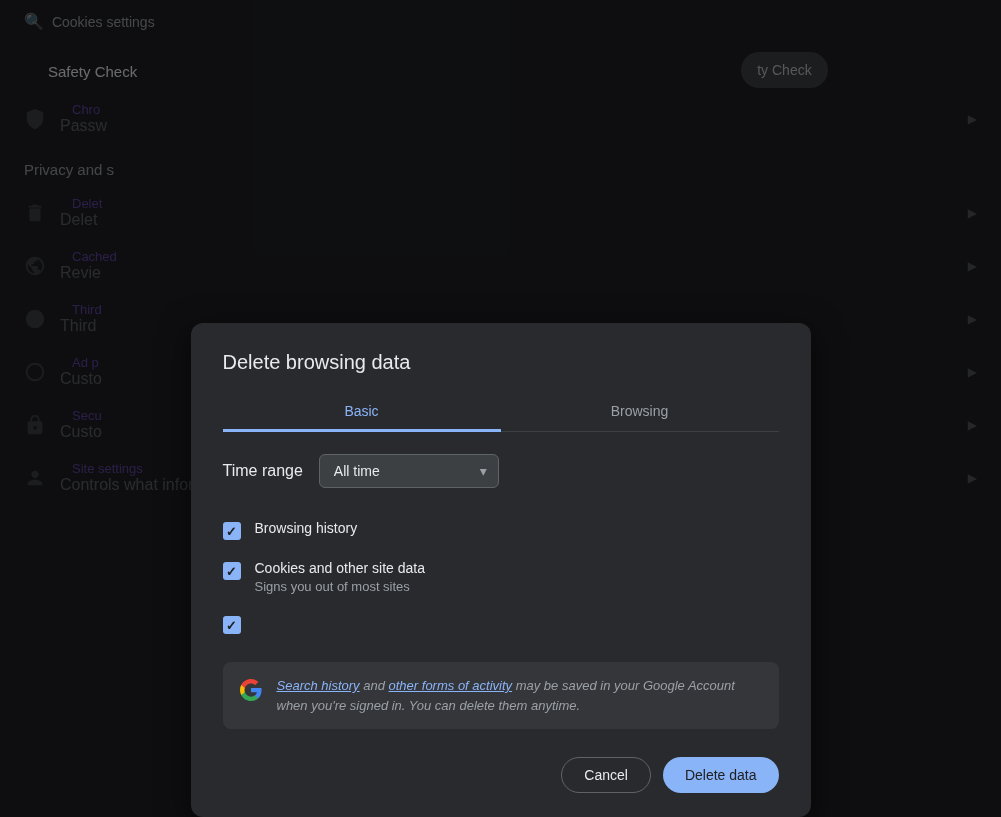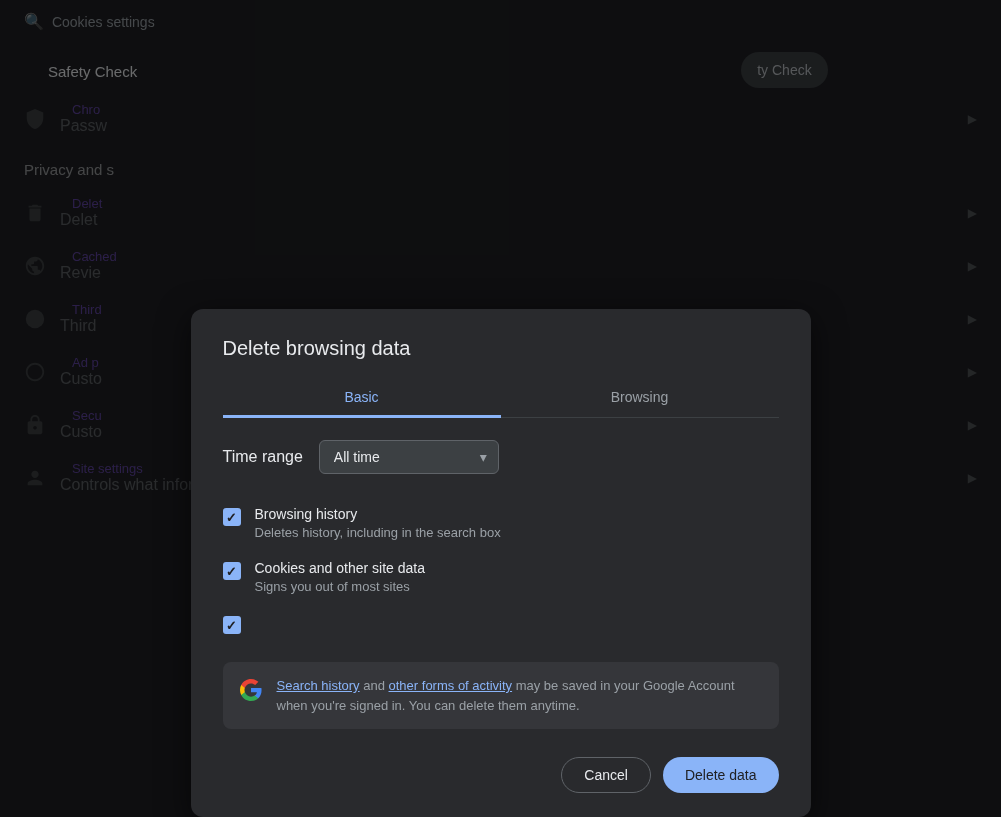--- a/index.html
+++ b/index.html
@@ -254,20 +254,21 @@
 
     
     .google-info-box {
       background: #35363a;
       border-radius: 8px;
       padding: 14px 16px;
       margin-top: 18px;
       display: flex;
       align-items: flex-start;
       gap: 14px;
+      font-style: italic;
     }
 
     .google-logo {
       width: 24px;
       height: 24px;
       flex-shrink: 0;
       margin-top: 2px;
       font-size: 18px;
       font-weight: bold;
       display: flex;
@@ -448,21 +449,20 @@
     </div>
 
     <div class="checkbox-item">
       <div class="checkbox-wrapper">
         <div class="custom-checkbox">
           <span class="checkmark">✓</span>
         </div>
       </div>
       <div class="checkbox-text">
         <span class="checkbox-title">Browsing history</span>
-        <span class="checkbox-subtitle">Deletes history, including in the search box</span>
       </div>
     </div>
 
     <div class="checkbox-item">
       <div class="checkbox-wrapper">
         <div class="custom-checkbox">
           <span class="checkmark">✓</span>
         </div>
       </div>
       <div class="checkbox-text">

